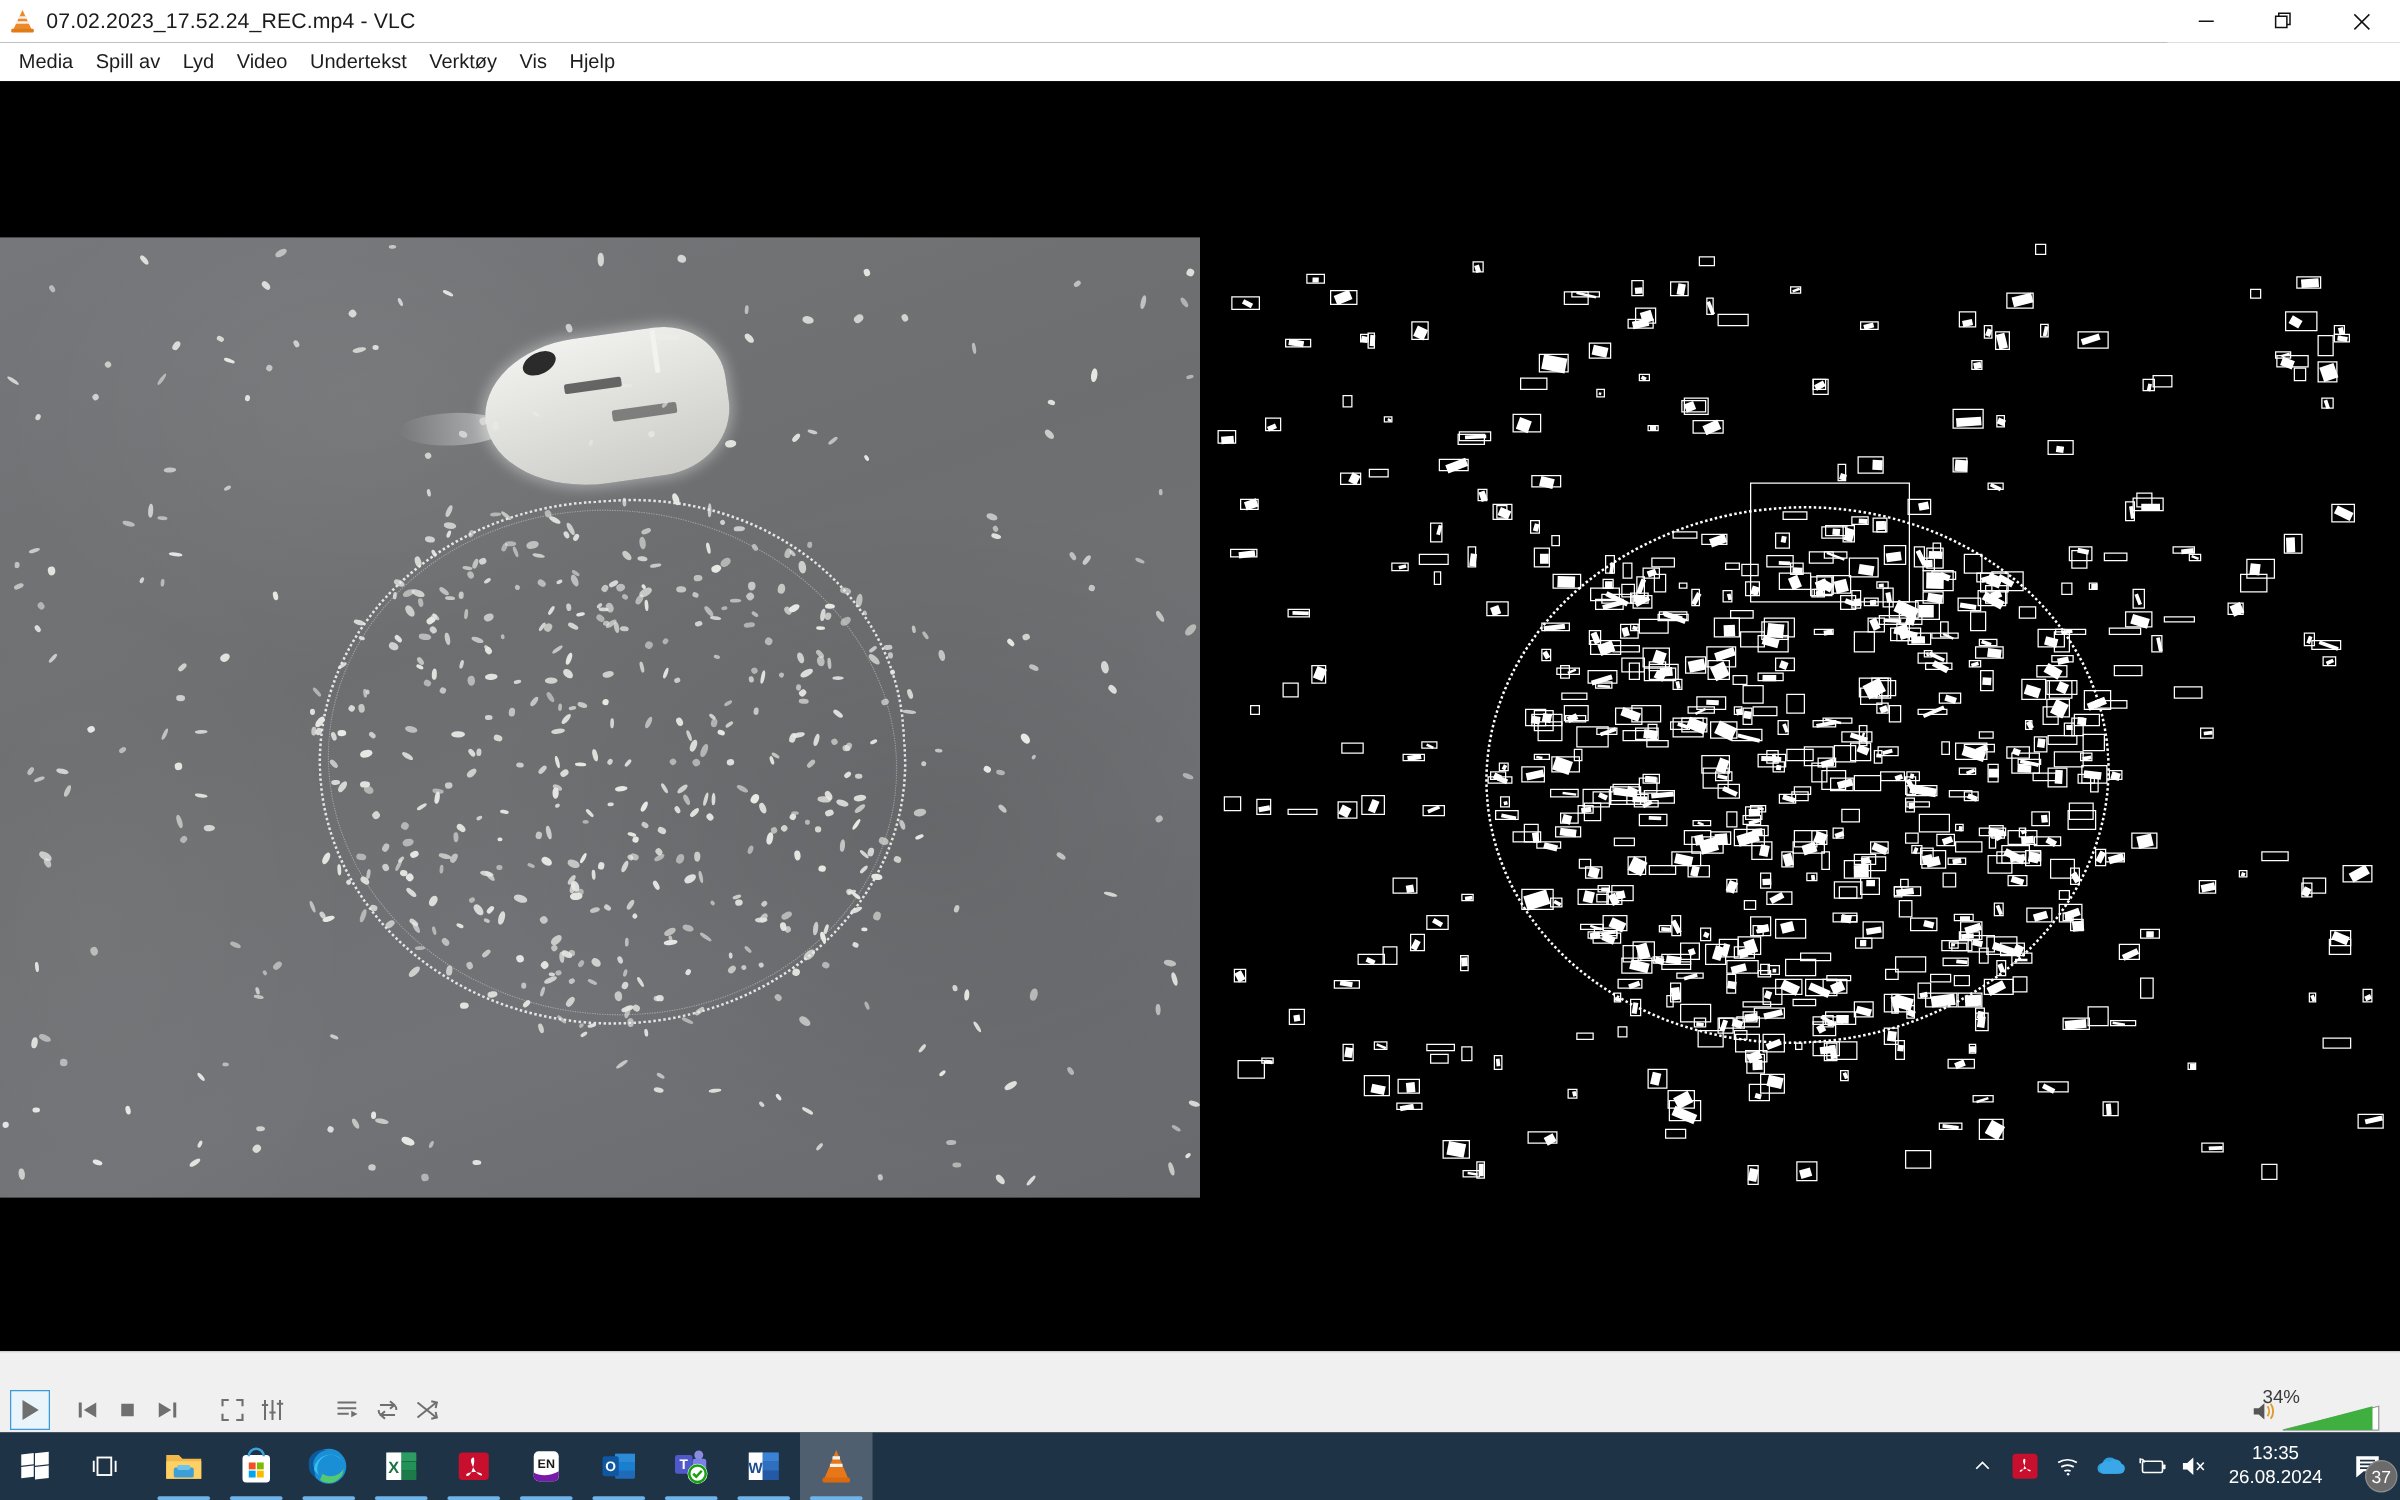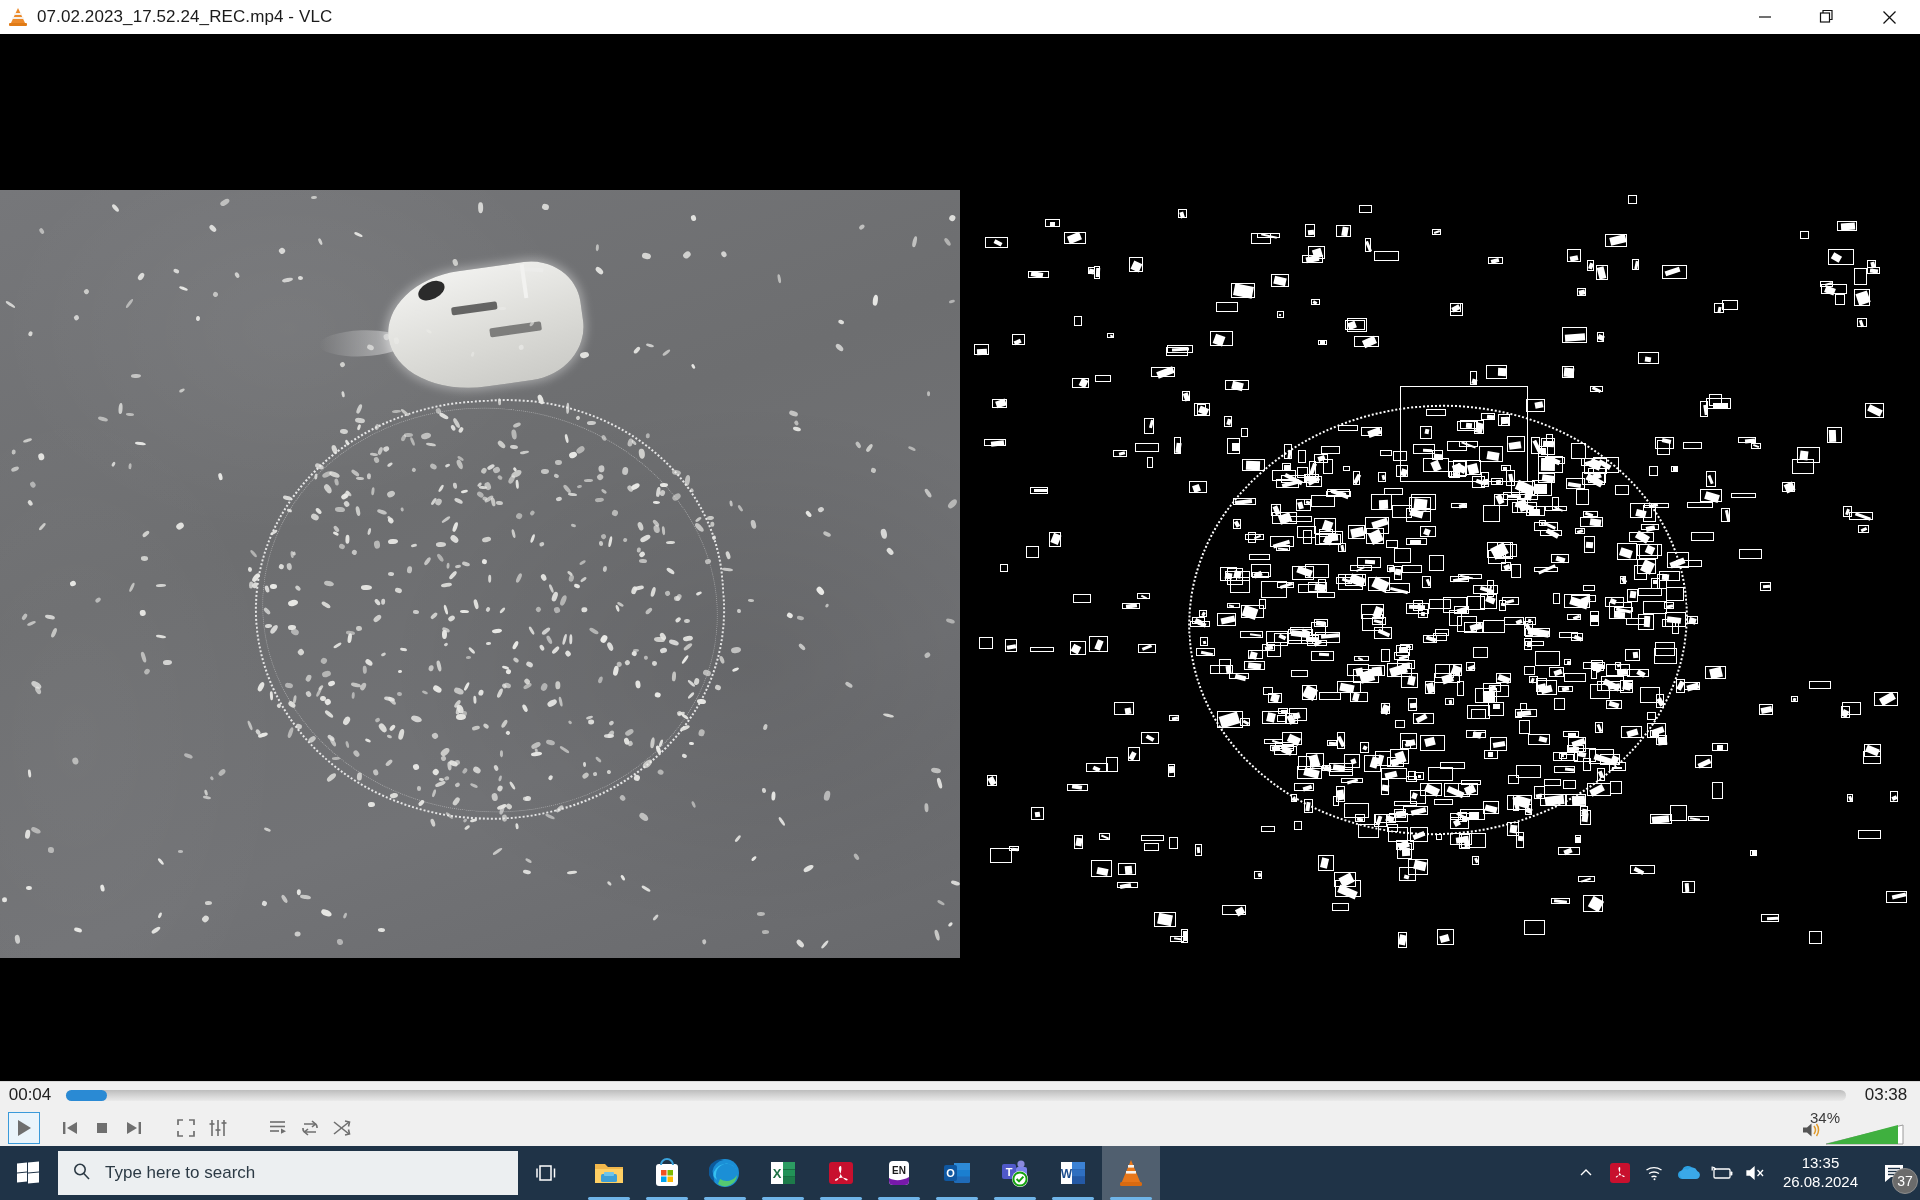--- a/index.html
+++ b/index.html
@@ -296,20 +296,30 @@
       </div>
       <div class="win-btn">
         <svg width="15" height="15" viewBox="0 0 15 15">
           <line x1="1.5" y1="1.5" x2="13.5" y2="13.5" stroke="#111" stroke-width="1.2"></line>
           <line x1="13.5" y1="1.5" x2="1.5" y2="13.5" stroke="#111" stroke-width="1.2"></line>
         </svg>
       </div>
     </div>
   </div>
 
+  <div class="menubar">
+    <div class="menu-item">Media</div>
+    <div class="menu-item">Spill av</div>
+    <div class="menu-item">Lyd</div>
+    <div class="menu-item">Video</div>
+    <div class="menu-item">Undertekst</div>
+    <div class="menu-item">Verktøy</div>
+    <div class="menu-item">Vis</div>
+    <div class="menu-item">Hjelp</div>
+  </div>
 
   <div class="stage">
 
     <div class="vid-left">
       <div class="sea"></div>
       <div class="net-ring2"></div>
       <div class="net-ring"></div>
       <div class="boat">
         <div class="boat-wake"></div>
         <div class="boat-hull"></div>
@@ -2009,27 +2019,20 @@
           <div class="det-box" style="left: 370px; top: 384.1px; width: 24.8px; height: 15.7px;"></div>
           <div class="det-box" style="left: 466.1px; top: 482.7px; width: 25.9px; height: 10.2px;"></div>
           <div class="det-fill" style="left: 474.3px; top: 484.5px; width: 10.5px; height: 7.5px; transform: rotate(-18deg);"></div>
           <div class="det-box" style="left: 432px; top: 196px; width: 128px; height: 96px;"></div>
         </div>
     </div>
   </div>
 
   <div class="controlbar">
 
-    <div class="seek-row">
-      <div class="time-elapsed">00:04</div>
-      <div class="seekbar">
-        <div class="seek-fill" id="seek-fill" style="width: 2.3%;"></div>
-      </div>
-      <div class="time-total">03:38</div>
-    </div>
 
     <div class="btn-row">
       <div class="cbtn primary">
         <svg width="18" height="18" viewBox="0 0 18 18">
             <polygon points="3,1 16,9 3,17" fill="#6f6f6f"></polygon>
           </svg>
       </div>
       <div class="cbtn">
         <svg width="18" height="18" viewBox="0 0 18 18">
           <rect x="2" y="3" width="2.4" height="12" fill="#6f6f6f"></rect>
@@ -2115,29 +2118,20 @@
 
     <div class="start-btn">
       <div class="win-logo">
           <i class="wq1"></i>
           <i class="wq2"></i>
           <i class="wq3"></i>
           <i class="wq4"></i>
         </div>
     </div>
 
-    <div class="searchbox">
-      <span class="search-icon">
-        <svg width="19" height="19" viewBox="0 0 19 19" stroke="#2c3a45" stroke-width="1.6" fill="none">
-          <circle cx="8" cy="7.5" r="5.2"></circle>
-            <line x1="11.8" y1="11.5" x2="17" y2="17"></line>
-        </svg>
-      </span>
-      <span class="search-ph">Type here to search</span>
-    </div>
 
     <div class="taskview">
       <svg width="22" height="20" viewBox="0 0 22 20" stroke="#ffffff" stroke-width="1.5" fill="none">
         <rect x="5" y="3" width="11" height="14"></rect>
         <line x1="2" y1="5.5" x2="2" y2="14.5"></line>
         <line x1="19.5" y1="5.5" x2="19.5" y2="14.5"></line>
       </svg>
     </div>
 
     <div class="tasks">

